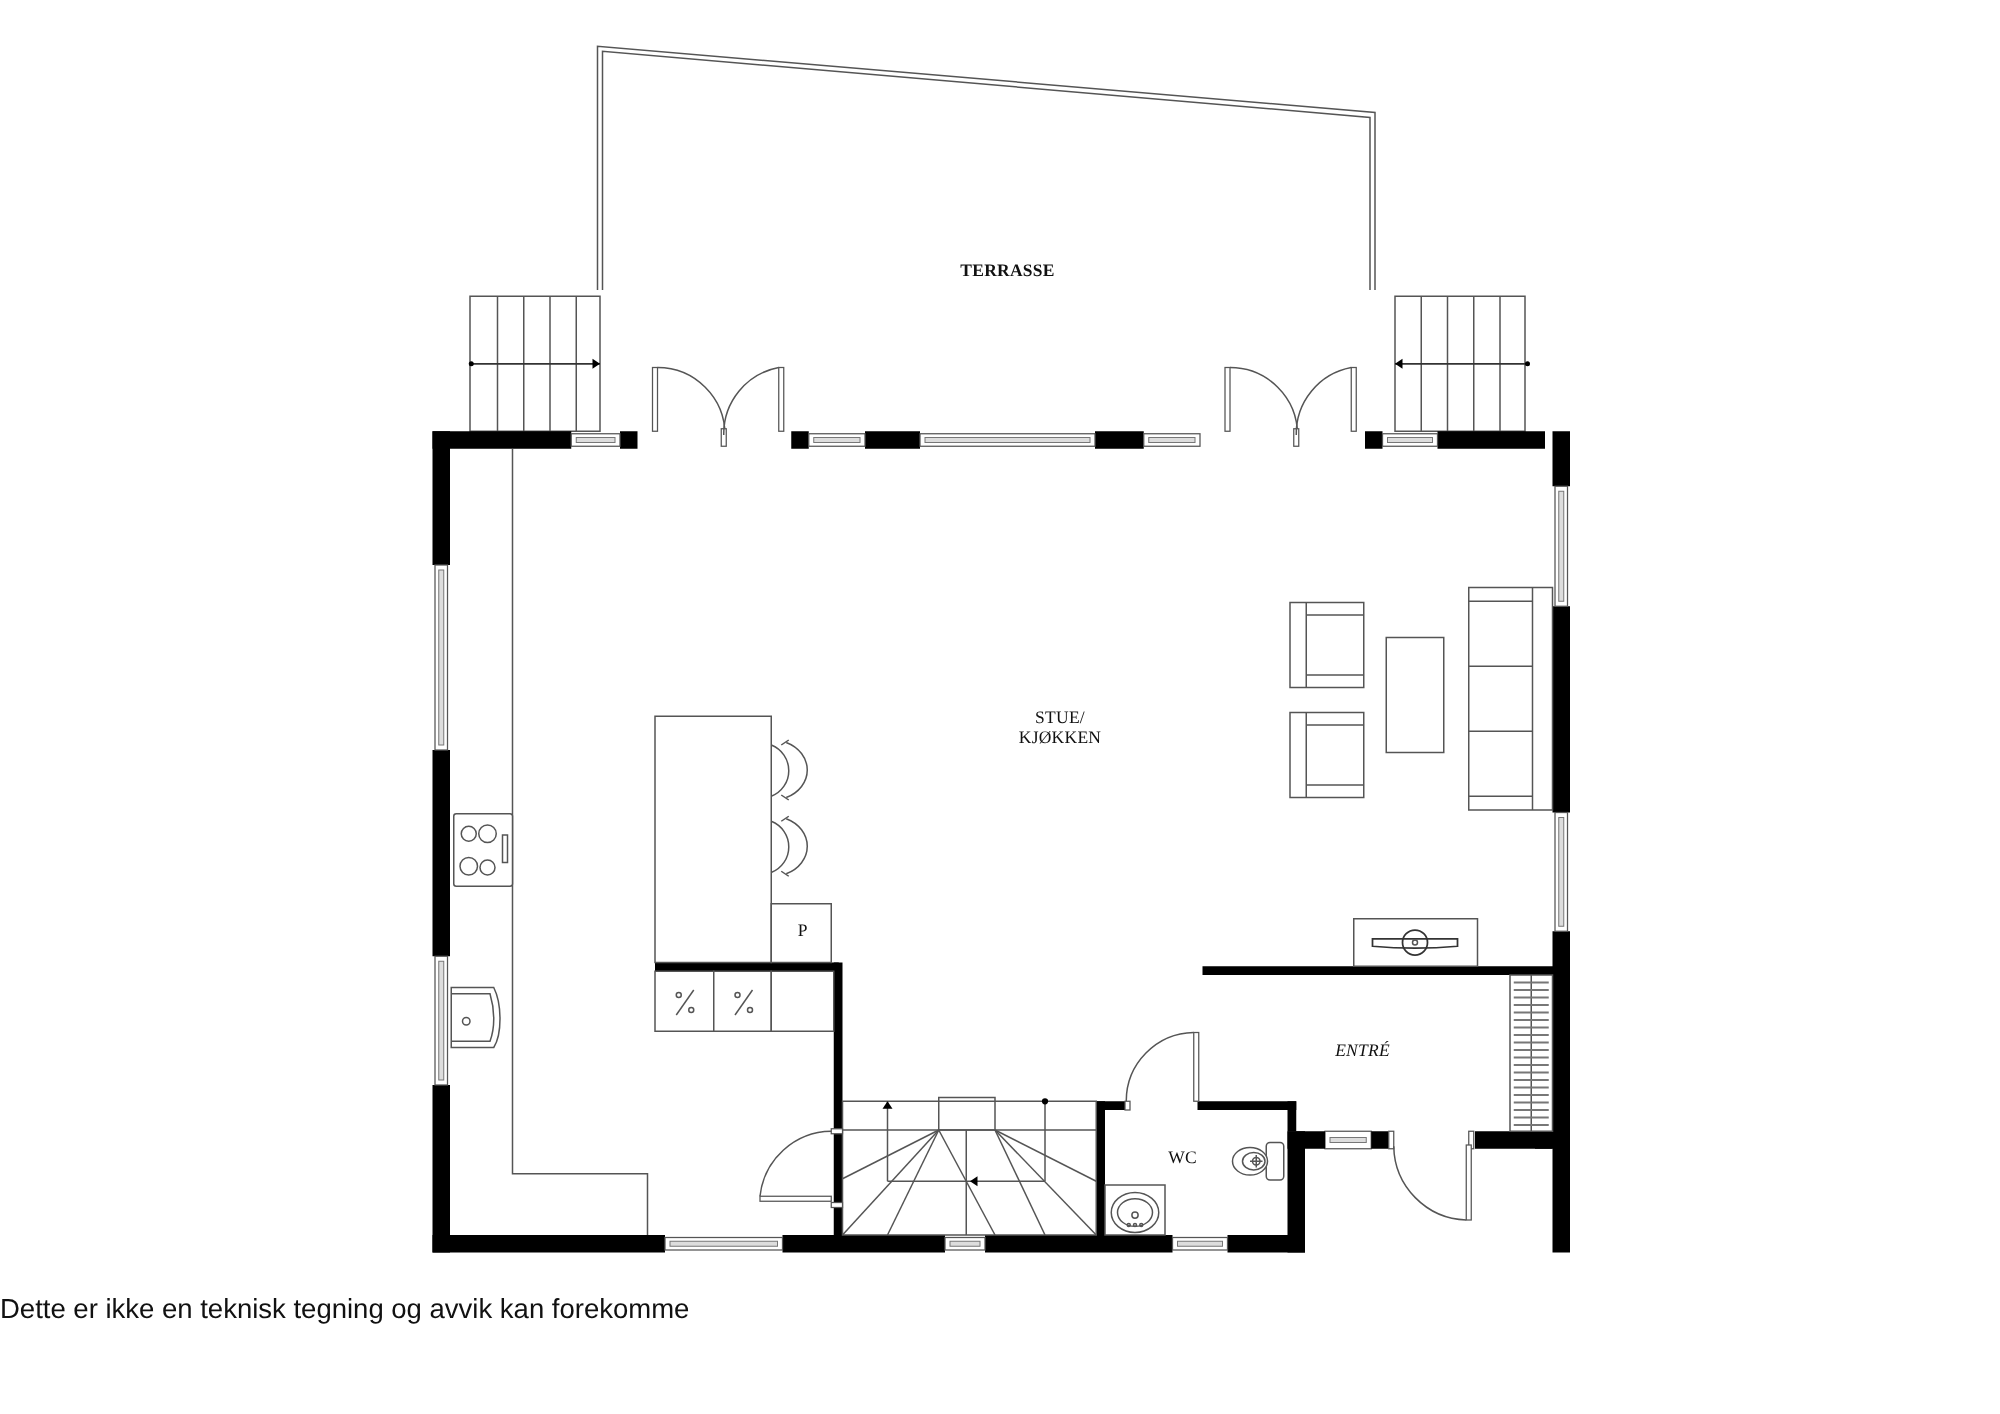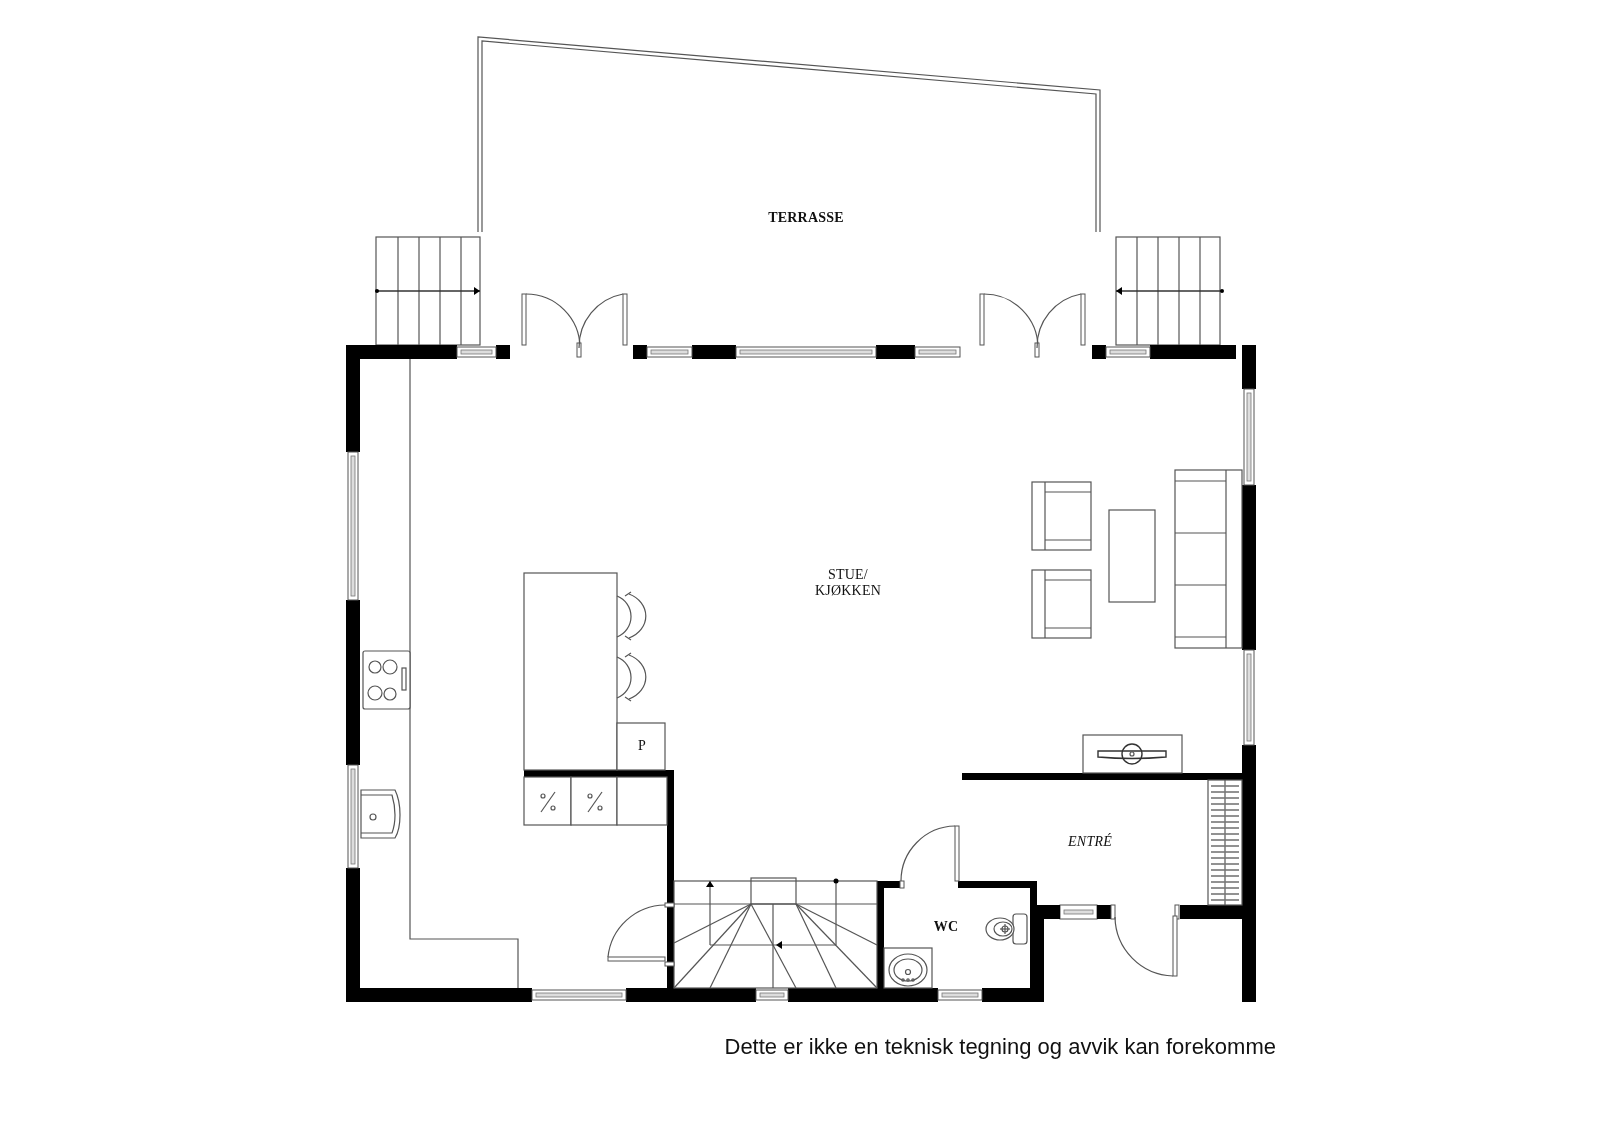--- a/index.html
+++ b/index.html
@@ -11,21 +11,21 @@
   .fill-w { fill:#fff; stroke:#555; stroke-width:1.2; }
   .win { fill:#fff; stroke:#555; stroke-width:1; }
   .wingl { fill:#ddd; stroke:#777; stroke-width:0.8; }
   .room-label {
     position:absolute; font-family:"Liberation Serif", "DejaVu Serif", serif;
     font-size:14px; color:#111; text-align:center; letter-spacing:0.2px;
     line-height:16px; transform:translateX(-50%);
   }
   .p-label { position:absolute; font-family:"Liberation Serif", serif; font-size:14px; color:#111; transform:translateX(-50%); }
   .disclaimer {
-    position:absolute; left:0; width:1276px; top:1034px; text-align:right;
+    position:absolute; left:0; width:1276px; top:1034px; text-align:left;
     font-family:"Liberation Sans", "DejaVu Sans", sans-serif; font-size:22px; color:#111;
   }
 </style>
 </head>
 <body>
 
 <svg id="plan" viewBox="0 0 1600 1131" xmlns="http://www.w3.org/2000/svg">
 
   <g>
     <polyline class="ln" points="478,232 478,37 1100,90 1100,232"></polyline>
@@ -339,16 +339,16 @@
     <circle class="ln" cx="913" cy="980" r="1.2"></circle>
   </g>
 </svg>
 
 <div class="room-label" style="left:806px; top:210px;font-weight:bold;">TERRASSE</div>
 <div class="room-label" style="left:808px; top:567px;margin-left:40px;">
   <div>STUE/</div>
   <div>KJØKKEN</div>
 </div>
 <div class="room-label" style="left:1090px; top:834px;font-style:italic;">ENTRÉ</div>
-<div class="room-label" style="left:946px; top:919px;font-weight:bold;">WC</div>
+<div class="room-label" style="left:946px; top:919px;">WC</div>
 <div class="p-label" style="left:642px; top:738px;">P</div>
 
 <div class="disclaimer">Dette er ikke en teknisk tegning og avvik kan forekomme</div>
 
 </body></html>

